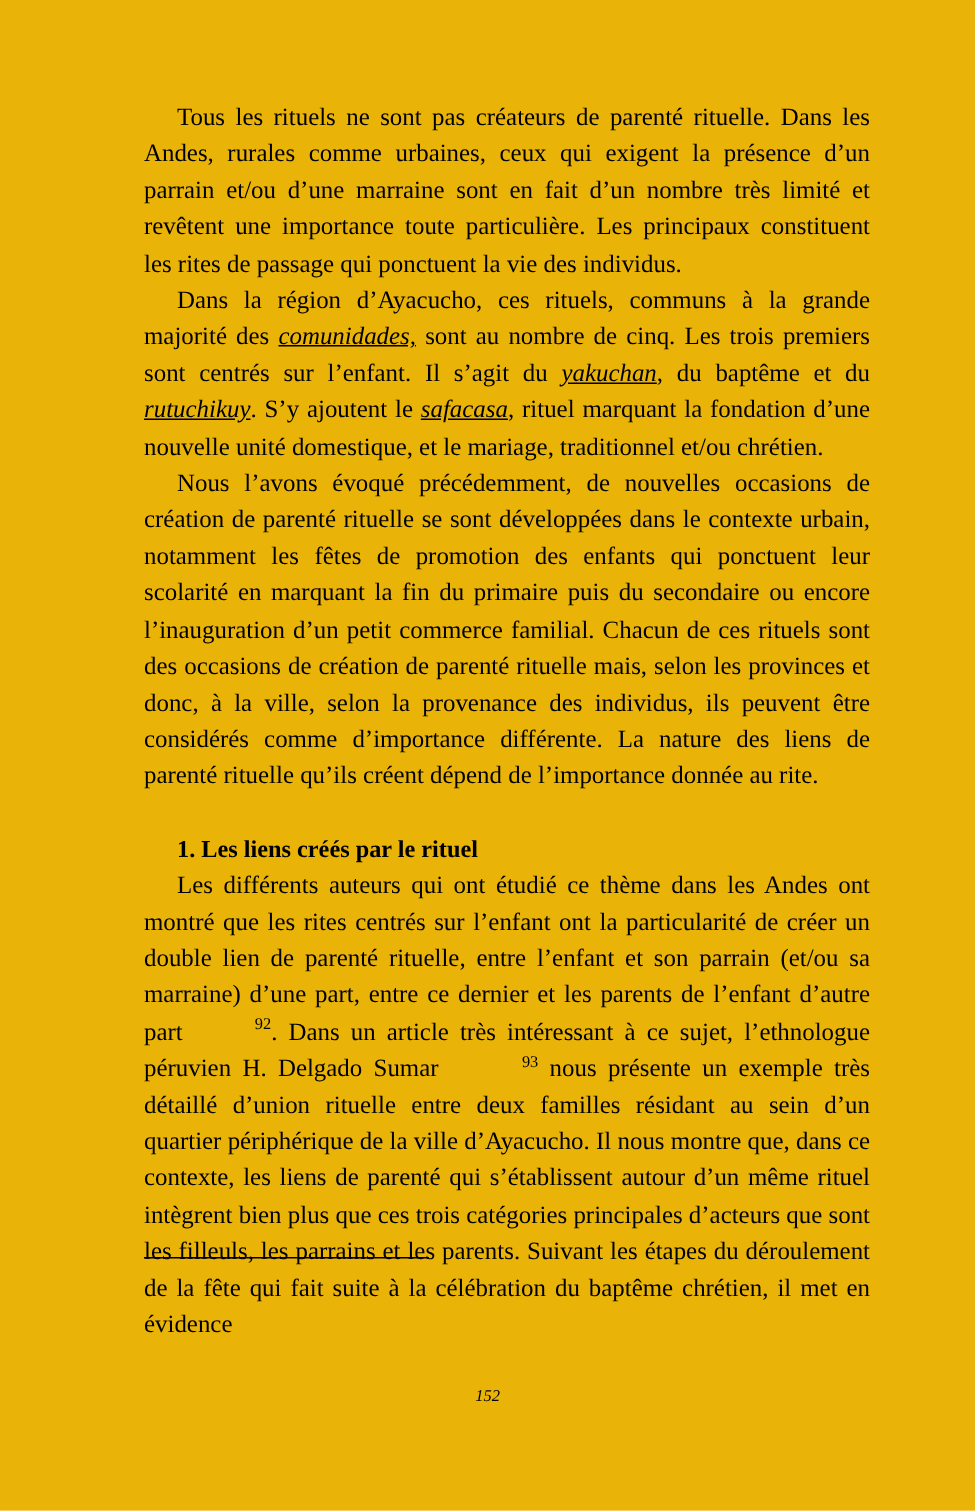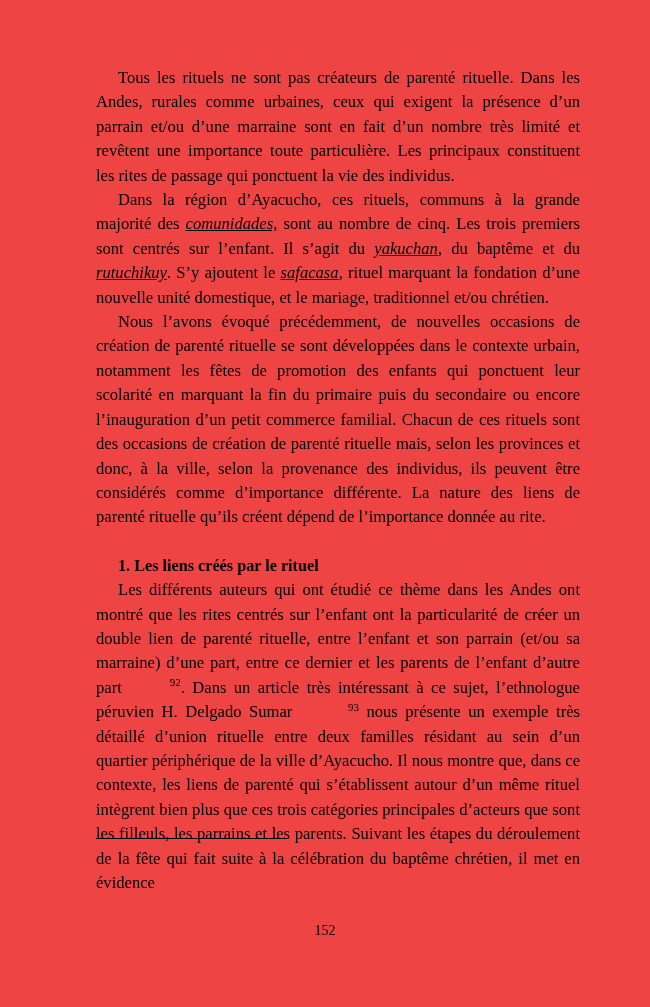--- a/index.html
+++ b/index.html
@@ -15,21 +15,21 @@
     color: #000000;
     overflow: hidden;
   }
 
   .page {
     position: absolute;
     left: 0;
     top: 0;
     width: 650px;
     height: 1007px;
-    background: #ef4444;
+    background: #eab308;
   }
 
   .content {
     position: absolute;
     left: 96px;
     top: 66px;
     width: 484px;
   }
 
   p.body-par {
@@ -82,22 +82,23 @@
     text-align: justify;
     text-indent: 0;
   }
 
   .page-number {
     position: absolute;
     left: 0;
     top: 920px;
     width: 650px;
     text-align: center;
-    font-size: 14px;
+    font-size: 11px;
     line-height: 22px;
+    font-style: italic;
   }
 </style>
 </head>
 <body>
 
 <div class="page">
 
   <div class="content">
 
     <p class="body-par"><span>Tous les rituels ne sont pas créateurs de parenté rituelle. Dans les Andes, rurales comme urbaines, ceux qui exigent la présence d’un parrain et/ou d’une marraine sont en fait d’un nombre très limité et revêtent une importance toute particulière. Les principaux constituent les rites de passage qui ponctuent la vie des individus.</span></p>

